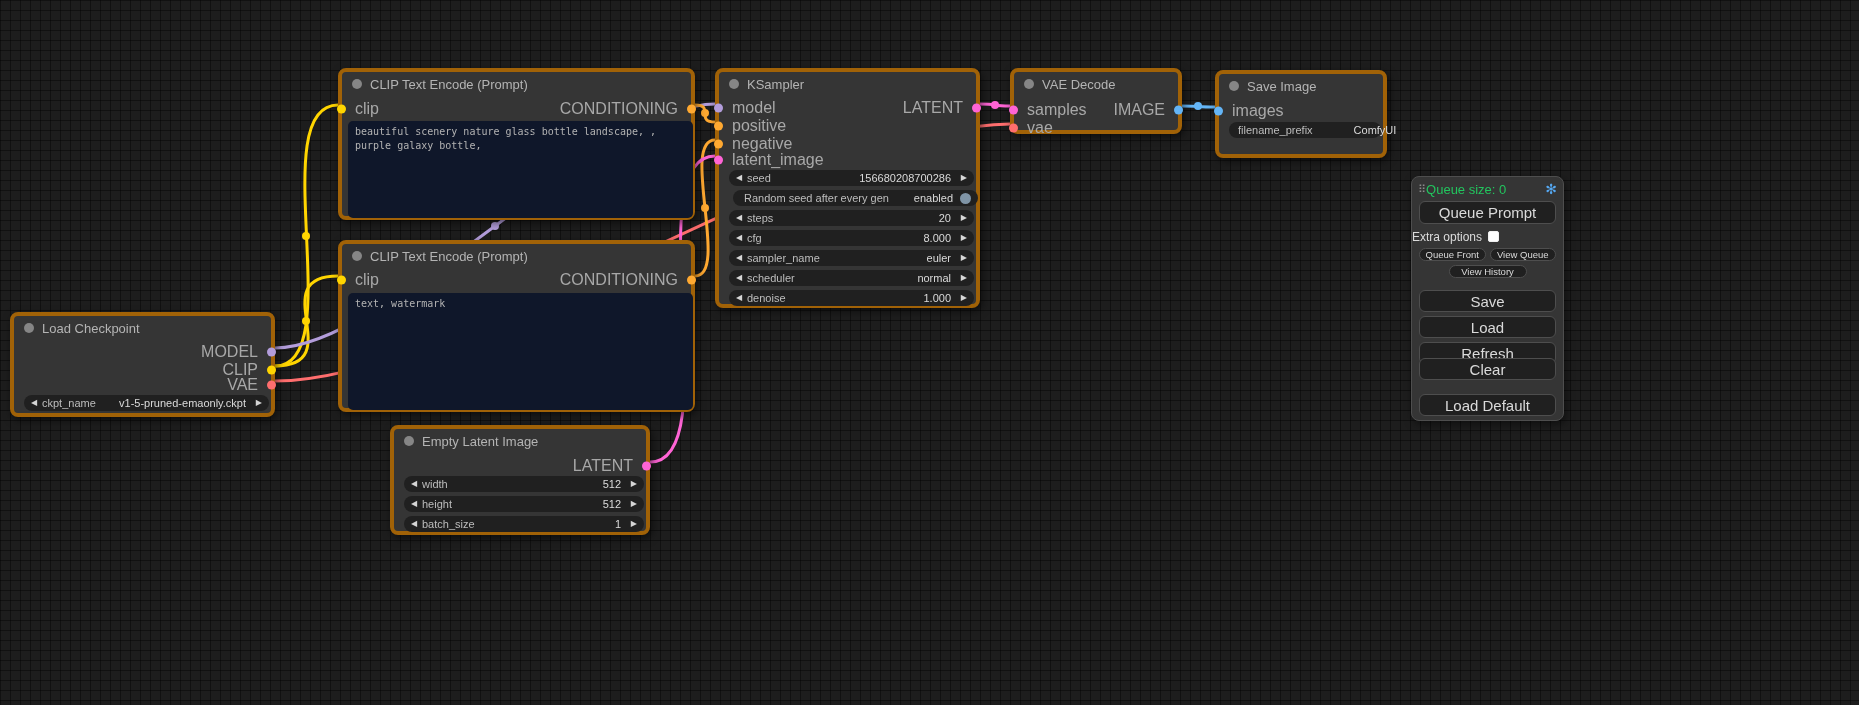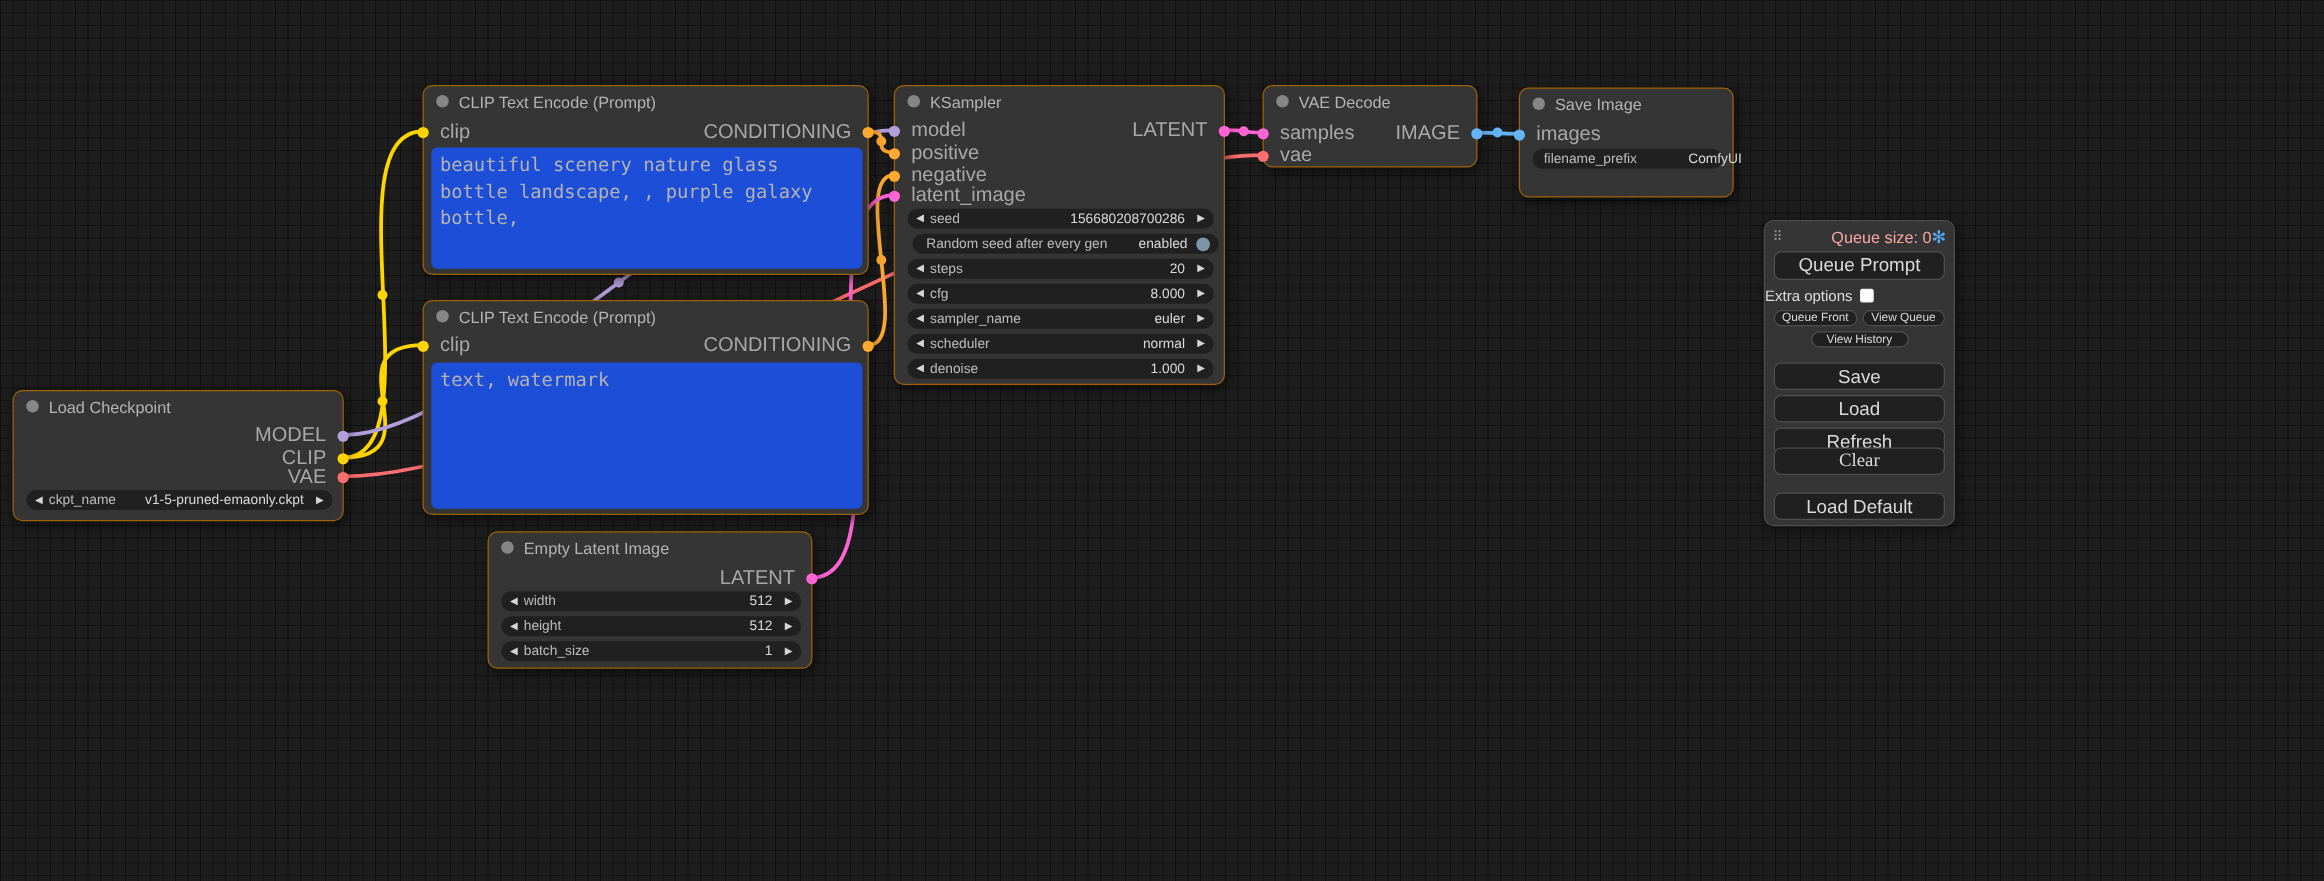--- a/index.html
+++ b/index.html
@@ -12,21 +12,21 @@
       linear-gradient(rgba(0,0,0,0.42) 1px, transparent 1px),
       linear-gradient(90deg, rgba(0,0,0,0.42) 1px, transparent 1px);
     background-size:10px 10px;
   }
   .wires { position:absolute; left:0; top:0; z-index:1; }
   .wire { fill:none; stroke-width:3; stroke-linecap:round; }
 
   .node {
     position:absolute; z-index:2;
     background:#353535; border-radius:8px;
-    border:1px solid #a16207;
+    border:4px solid #a16207;
     box-shadow:2px 3px 9px rgba(0,0,0,0.55);
   }
   .title { height:24px; display:flex; align-items:center; gap:8px; padding:0 10px;
            font-size:13px; color:#b4b4b4; white-space:nowrap; }
   .tdot { width:10px; height:10px; border-radius:50%; background:#868686; flex:none; }
 
   .srow { position:absolute; height:16px; display:flex; align-items:center;
           font-size:16px; color:#a8a8a8; left:0; width:100%; }
   .slabel-in  { margin-left:13px; }
   .slabel-out { margin-left:auto; margin-right:13px; }
@@ -42,32 +42,32 @@
   .widget { position:absolute; height:16px; background:#202020; border-radius:8px;
             display:flex; align-items:center; padding:0 7px; font-size:11px;
             color:#c4c4c4; }
   .arr { font-size:8px; color:#d5d5d5; width:11px; flex:none; line-height:16px; }
   .arr.right { text-align:right; }
   .wlabel { color:#bdbdbd; white-space:nowrap; }
   .wvalue { margin-left:auto; margin-right:5px; color:#dadada; white-space:nowrap; }
   .toggle-dot { width:11px; height:11px; border-radius:50%; background:#7f94a6;
                 flex:none; margin-left:2px; }
 
-  .textbox { position:absolute; background:#1d4ed8; border-radius:5px;
+  .textbox { position:absolute; background:#0f172a; border-radius:5px;
              color:#b3b3b3; font-family:"DejaVu Sans Mono", monospace;
-             font-size:15px; line-height:1.4; padding:4px 7px;
+             font-size:10px; line-height:1.4; padding:4px 7px;
              white-space:pre-wrap; overflow:hidden; }
 
   .panel { position:absolute; left:1411px; top:176px; width:153px; height:245px;
            background:#353535; border:1px solid #4e4e4e; border-radius:8px;
            z-index:10; box-shadow:2px 3px 9px rgba(0,0,0,0.5); }
   .panel-header { position:absolute; left:6px; right:6px; top:3px; height:18px;
                   display:flex; align-items:center; }
   .drag-dots { color:#8b8b8b; font-size:11px; }
-  .queue-size { flex:1; text-align:right; color:#fca5a5; font-size:13px; }
+  .queue-size { flex:1; text-align:left; color:#22c55e; font-size:13px; }
   .gear { color:#55a8f2; font-size:14px; }
   .btn { position:absolute; left:7px; right:7px; background:#202020;
          border:1px solid #4e4e4e; border-radius:6px; color:#dadada;
          display:flex; align-items:center; justify-content:center; cursor:pointer; }
   .btn.big { height:22px; font-size:15px; }
   .btn.small { height:13px; font-size:9.5px; border-radius:7px; position:static; flex:1; }
   .extra-row { position:absolute; left:0; right:0; top:52px; height:15px;
                display:flex; align-items:center; justify-content:flex-start; gap:6px;
                color:#dcdcdc; font-size:12px; }
   .checkbox { width:11px; height:11px; border:1px solid #f0f0f0; background:#fdfdfd;
@@ -295,15 +295,15 @@
   <div class="small-row">
     <div class="btn small">Queue Front</div>
     <div class="btn small">View Queue</div>
   </div>
   <div class="vh-wrap">
     <div class="btn small">View History</div>
   </div>
   <div class="btn big" style="top:113px;">Save</div>
   <div class="btn big" style="top:139px;">Load</div>
   <div class="btn big" style="top:165px;">Refresh</div>
-  <div class="btn big" style="top:181px;font-family:Liberation Serif, serif;">Clear</div>
+  <div class="btn big" style="top:181px;">Clear</div>
   <div class="btn big" style="top:217px;">Load Default</div>
 </div>
 
 </body></html>

